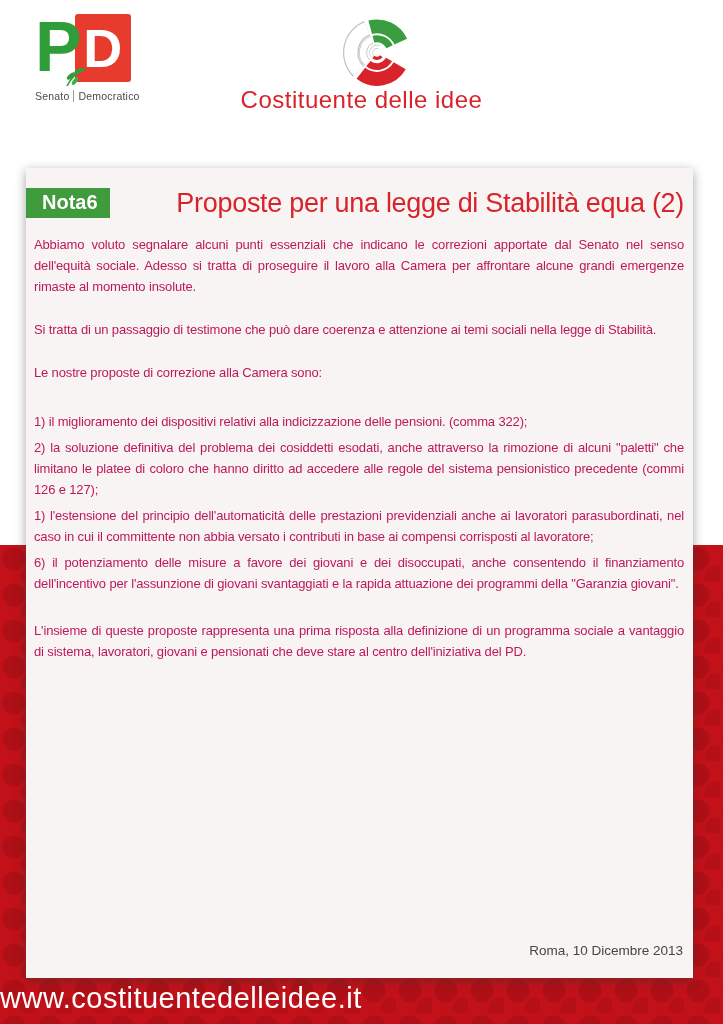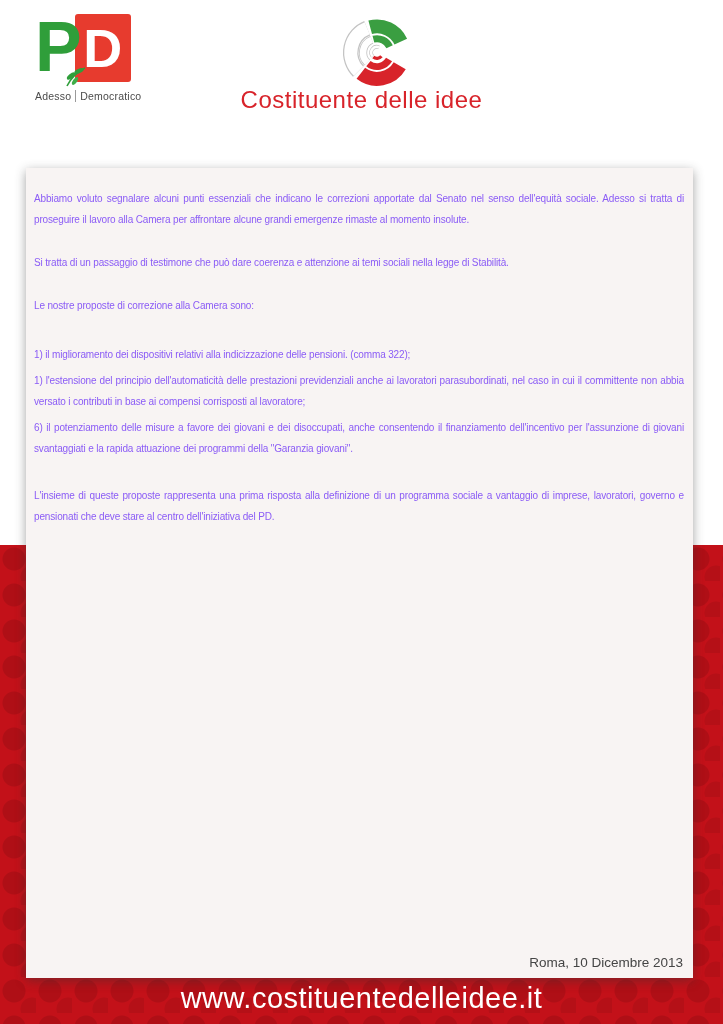--- a/index.html
+++ b/index.html
@@ -52,34 +52,34 @@
   .note-badge{
     background:#3f9b3c;color:#ffffff;font-weight:bold;font-size:20px;
     padding:3px 12px 4px 12px;margin-left:-8px;padding-left:16px;
     flex:0 0 auto;
   }
   .note-title{
     flex:1;text-align:right;color:#d8232a;font-size:27px;line-height:30px;
     letter-spacing:-0.3px;white-space:nowrap;
   }
   .body-text p{
-    margin:0;color:#8b5cf6;font-size:10px;line-height:21px;
+    margin:0;color:#be185d;font-size:13px;line-height:21px;
     text-align:justify;letter-spacing:-0.15px;
   }
   p.gap-lg{margin-bottom:22px;}
   p.gap-md{margin-bottom:28px;}
   p.gap-sm{margin-bottom:5px;}
   p.gap-end{margin-bottom:26px;}
   .date-line{
-    position:absolute;right:10px;bottom:8px;
+    position:absolute;right:10px;bottom:20px;
     font-size:13.5px;color:#454545;
   }
   
   .footer-url{
-    position:absolute;left:0;top:982px;width:723px;text-align:center;
+    position:absolute;left:0;top:982px;width:723px;
     color:#ffffff;font-size:29px;letter-spacing:0.5px;z-index:2;
   }
 </style>
 </head>
 <body>
 
 <div class="red-band"></div>
 
 <div class="pd-logo">
   <div class="pd-letters">
@@ -88,21 +88,21 @@
       <div class="pd-d">D</div>
     </div>
     <svg class="pd-sprig" width="30" height="26" viewBox="0 0 30 26">
       <path d="M6 24 C10 16 16 10 24 6" stroke="#2f9e3a" stroke-width="1.6" fill="none"></path>
       <ellipse cx="10" cy="14" rx="5" ry="2.2" fill="#2f9e3a" transform="rotate(-40 10 14)"></ellipse>
       <ellipse cx="18" cy="9" rx="5" ry="2.2" fill="#2f9e3a" transform="rotate(-25 18 9)"></ellipse>
       <ellipse cx="14" cy="19" rx="4.5" ry="2" fill="#3fae49" transform="rotate(-55 14 19)"></ellipse>
     </svg>
   </div>
   <div class="pd-caption">
-    <span>Adesso</span>
+    <span>Senato</span>
     <span class="pd-divider"></span>
     <span>Democratico</span>
   </div>
 </div>
 
 <svg class="c-logo" width="92" height="82" viewBox="0 0 100 100">
 
   <path d="M 38.0 22.3 A 32 32 0 0 0 27.4 74.6" stroke="#c3c3c3" stroke-width="19" fill="none"></path>
   <path d="M 38.0 22.3 A 32 32 0 0 0 27.4 74.6" stroke="#ffffff" stroke-width="16" fill="none"></path>
   <path d="M 79.0 38.5 A 32 32 0 0 0 41.7 21.1" stroke="#3a9e41" stroke-width="17" fill="none"></path>
@@ -114,27 +114,32 @@
   <path d="M 39.5 65.4 A 17 17 0 0 0 64.7 60.5" stroke="#d8232a" stroke-width="8.5" fill="none"></path>
 
   <path d="M 52.4 45.4 A 7 7 0 0 0 44.6 56.5" stroke="#c3c3c3" stroke-width="4.5" fill="none"></path>
   <path d="M 52.4 45.4 A 7 7 0 0 0 44.6 56.5" stroke="#ffffff" stroke-width="3" fill="none"></path>
   <path d="M 45.5 57.4 A 7 7 0 0 0 55.4 56.5" stroke="#d8232a" stroke-width="4" fill="none"></path>
 </svg>
 
 <div class="brand-title">Costituente delle idee</div>
 
 <div class="card">
+  <div class="note-header">
+    <span class="note-badge">Nota6</span>
+    <span class="note-title">Proposte per una legge di Stabilità equa (2)</span>
+  </div>
 
   <div class="body-text">
     <p class="gap-lg">Abbiamo voluto segnalare alcuni punti essenziali che indicano le correzioni apportate dal Senato nel senso dell'equità sociale. Adesso si tratta di proseguire il lavoro alla Camera per affrontare alcune grandi emergenze rimaste al momento insolute.</p>
     <p class="gap-lg">Si tratta di un passaggio di testimone che può dare coerenza e attenzione ai temi sociali nella legge di Stabilità.</p>
     <p class="gap-md">Le nostre proposte di correzione alla Camera sono:</p>
     <p class="gap-sm">1) il miglioramento dei dispositivi relativi alla indicizzazione delle pensioni. (comma 322);</p>
+    <p class="gap-sm">2) la soluzione definitiva del problema dei cosiddetti esodati, anche attraverso la rimozione di alcuni "paletti" che limitano le platee di coloro che hanno diritto ad accedere alle regole del sistema pensionistico precedente (commi 126 e 127);</p>
     <p class="gap-sm">1) l'estensione del principio dell'automaticità delle prestazioni previdenziali anche ai lavoratori parasubordinati, nel caso in cui il committente non abbia versato i contributi in base ai compensi corrisposti al lavoratore;</p>
     <p class="gap-end">6) il potenziamento delle misure a favore dei giovani e dei disoccupati, anche consentendo il finanziamento dell'incentivo per l'assunzione di giovani svantaggiati e la rapida attuazione dei programmi della "Garanzia giovani".</p>
-    <p>L'insieme di queste proposte rappresenta una prima risposta alla definizione di un programma sociale a vantaggio di imprese, lavoratori, governo e pensionati che deve stare al centro dell'iniziativa del PD.</p>
+    <p>L'insieme di queste proposte rappresenta una prima risposta alla definizione di un programma sociale a vantaggio di sistema, lavoratori, giovani e pensionati che deve stare al centro dell'iniziativa del PD.</p>
   </div>
 
   <div class="date-line">Roma, 10 Dicembre 2013</div>
 </div>
 
 <div class="footer-url">www.costituentedelleidee.it</div>
 
 </body></html>

